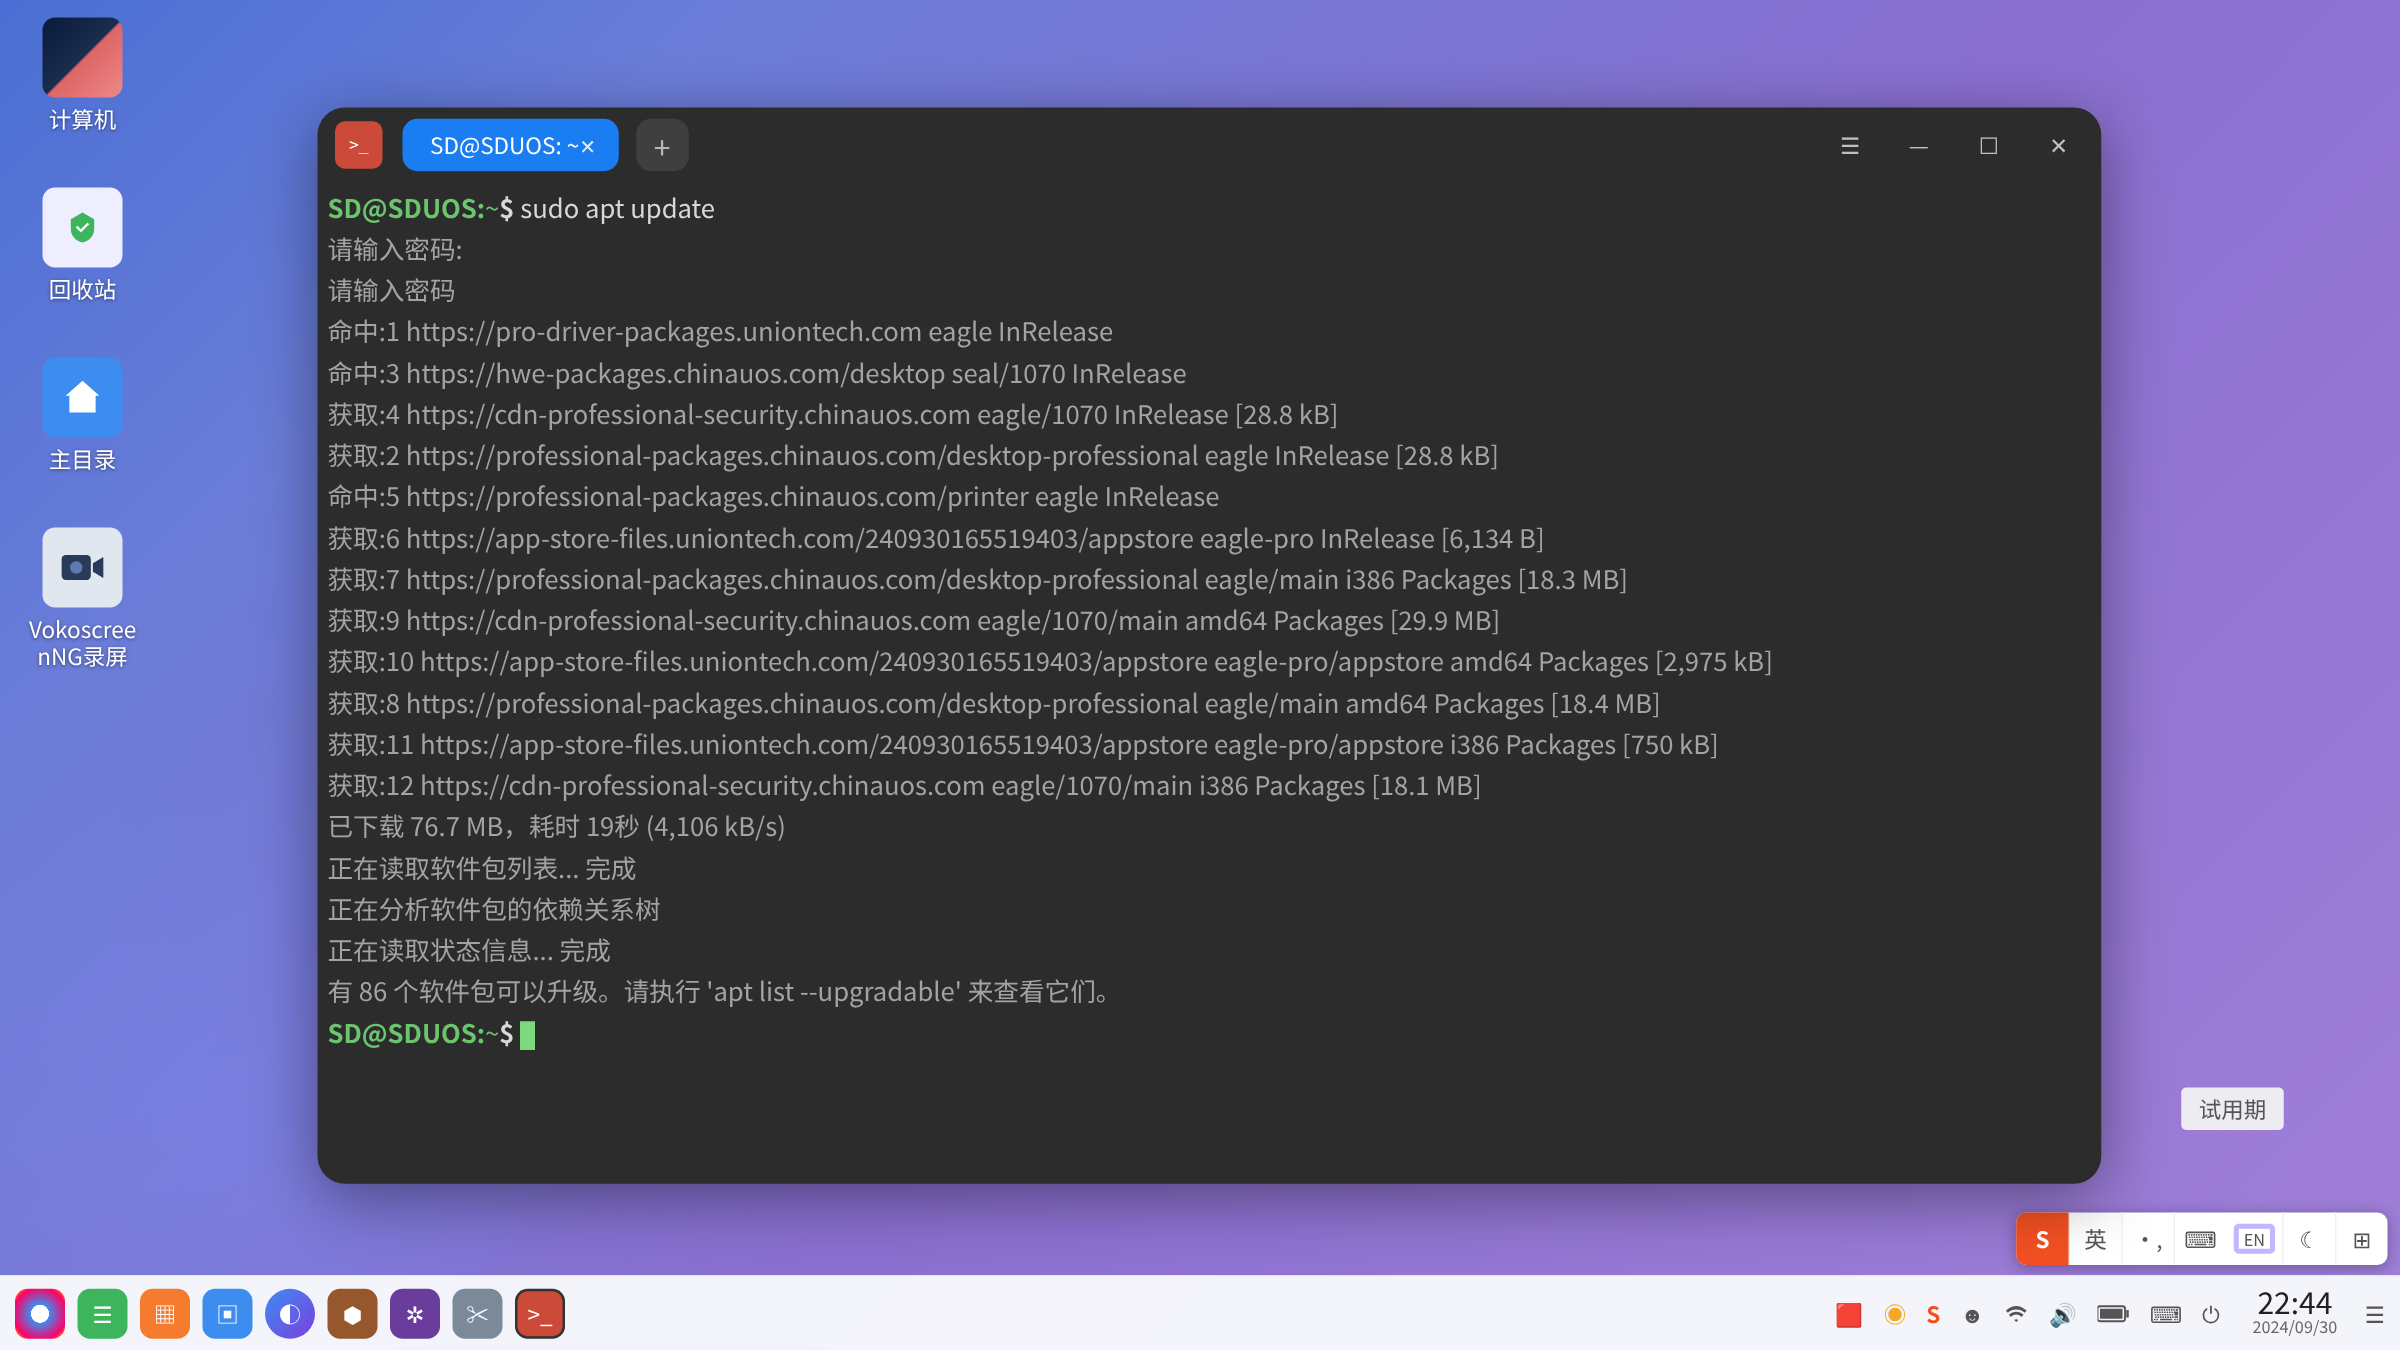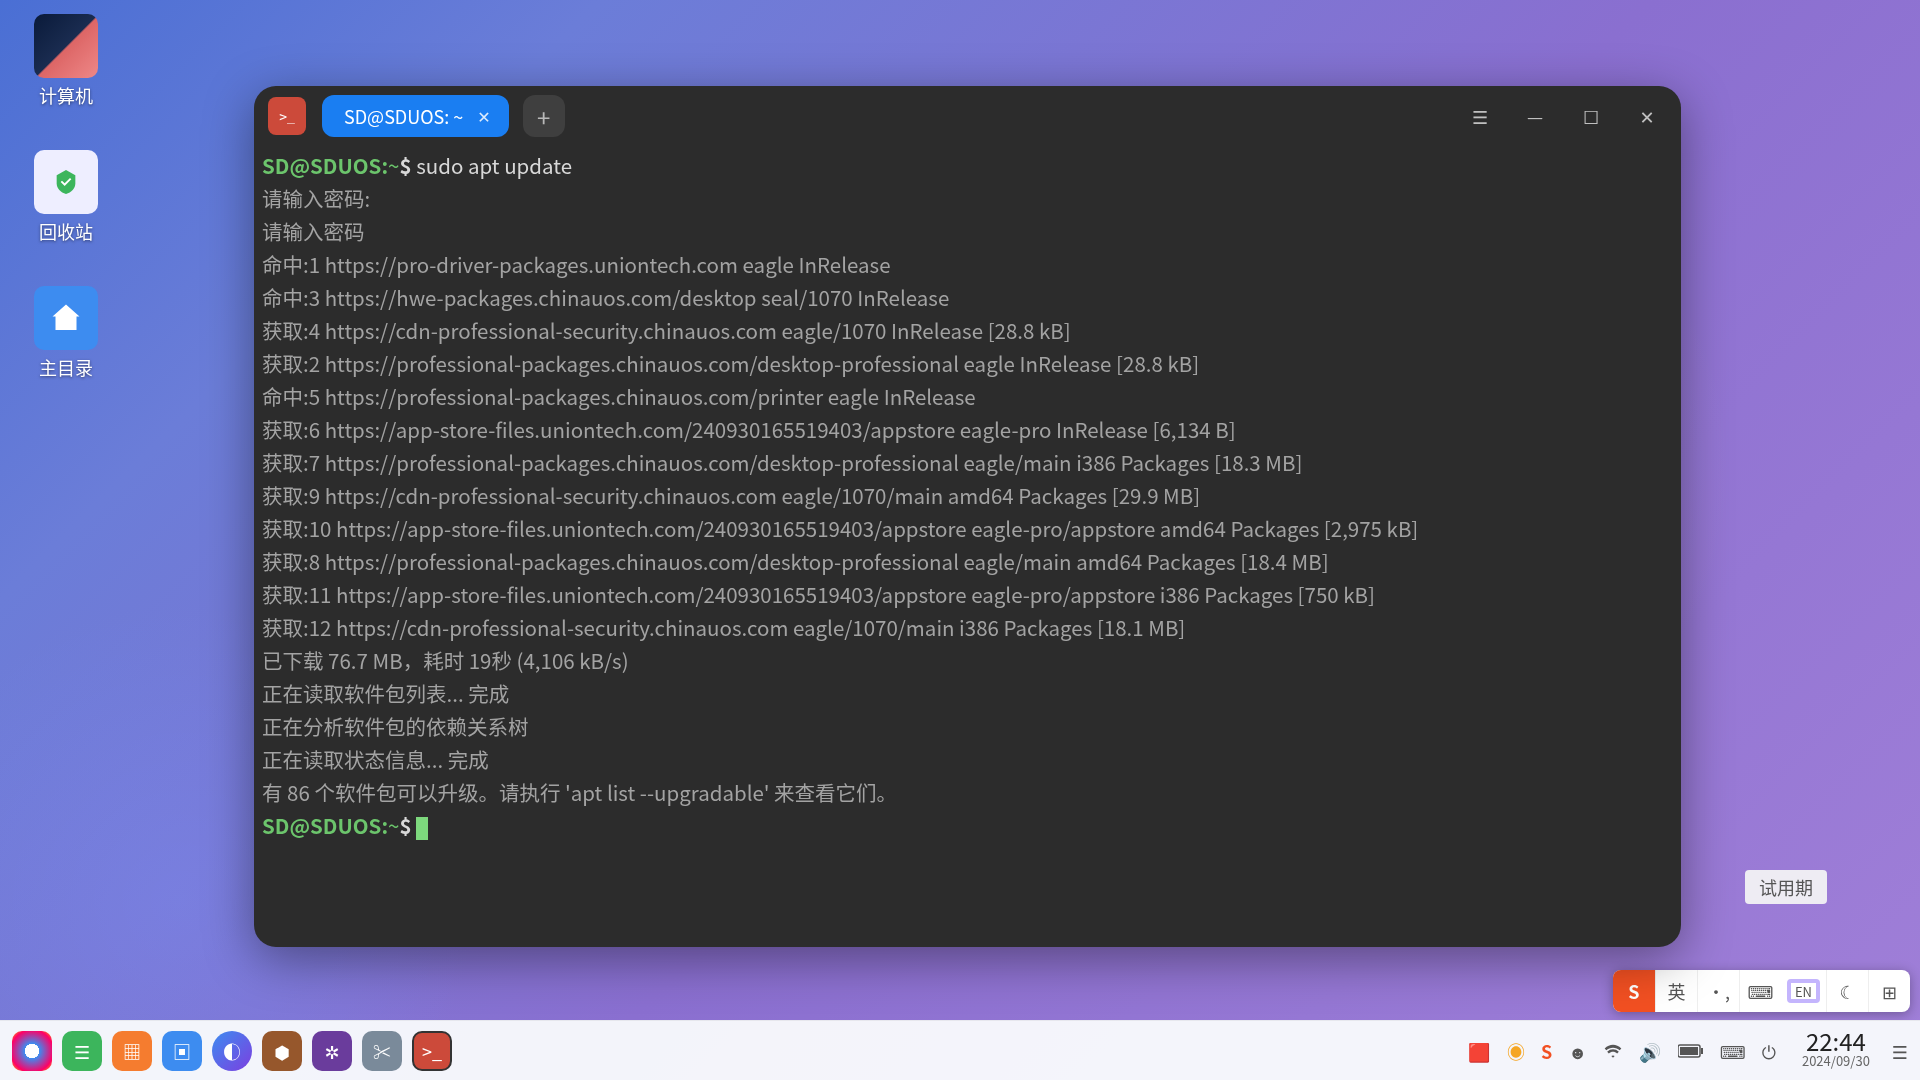--- a/index.html
+++ b/index.html
@@ -31,21 +31,21 @@
 .voko-ico .box{background:#e0e7ef;}
 
 
 .termwin {
   position:absolute; left:254px; top:86px; width:1427px; height:861px;
   background:#2c2c2c; border-radius:22px; box-shadow:0 12px 50px rgba(0,0,0,0.4);
   overflow:hidden; z-index:5;
 }
 .titlebar{height:60px; display:flex; align-items:center; padding:0 10px; gap:8px;}
 .app-ic{width:38px;height:38px;border-radius:8px;background:#cc4a3a;display:flex;align-items:center;justify-content:center;color:#fff;font-family:monospace;margin-left:4px;}
-.tab{height:42px;background:#1a7ef2;color:#fff;border-radius:12px;display:flex;align-items:center;padding:0 18px 0 22px;gap:14px;font-size:18px;margin-left:8px;}
+.tab{height:42px;background:#1a7ef2;color:#fff;border-radius:12px;display:flex;align-items:center;padding:0 18px 0 22px;font-size:18px;margin-left:8px;}
 .tab .x{opacity:.85;font-size:16px;cursor:pointer;}
 .newtab{width:42px;height:42px;border-radius:12px;background:#3f3f3f;color:#b8b8b8;display:flex;align-items:center;justify-content:center;font-size:24px;cursor:pointer;margin-left:6px;}
 .spacer{flex:1;}
 .winbtn{width:48px;height:48px;display:flex;align-items:center;justify-content:center;color:#c0c0c0;cursor:pointer;font-size:18px;}
 .winbtn.menu{letter-spacing:-2px;}
 
 .termbody{
   padding:4px 8px 8px 8px;
   font-family:"DejaVu Sans Mono","Noto Sans Mono",monospace;
   font-size:20.5px; line-height:31px; white-space:pre-wrap; word-break:break-all;
@@ -104,20 +104,31 @@
     <div class="lbl">回收站</div>
   </div>
   <div class="dicon home-ico">
     <div class="box">
       <svg width="36" height="36" viewBox="0 0 24 24">
           <path fill="#fff" d="M12 3l9 8h-2v9H5v-9H3l9-8z"></path>
         </svg>
     </div>
     <div class="lbl">主目录</div>
   </div>
+  <div class="dicon voko-ico">
+    <div class="box">
+      <svg width="40" height="40" viewBox="0 0 24 24">
+          <rect x="2" y="6" width="14" height="12" rx="2" fill="#2a3b5a"></rect>
+          <circle cx="9" cy="12" r="3" fill="#5a7ab0"></circle>
+          <path fill="#2a3b5a" d="M17 10l5-3v10l-5-3z"></path>
+        </svg>
+    </div>
+    <div class="lbl" style="white-space:pre;">Vokoscree
+nNG录屏</div>
+  </div>
 </div>
 
 <div class="termwin">
   <div class="titlebar">
     <div class="app-ic">&gt;_</div>
     <div class="tab">
       <span>SD@SDUOS: ~</span>
       <span class="x">✕</span>
     </div>
     <div class="newtab">+</div>

